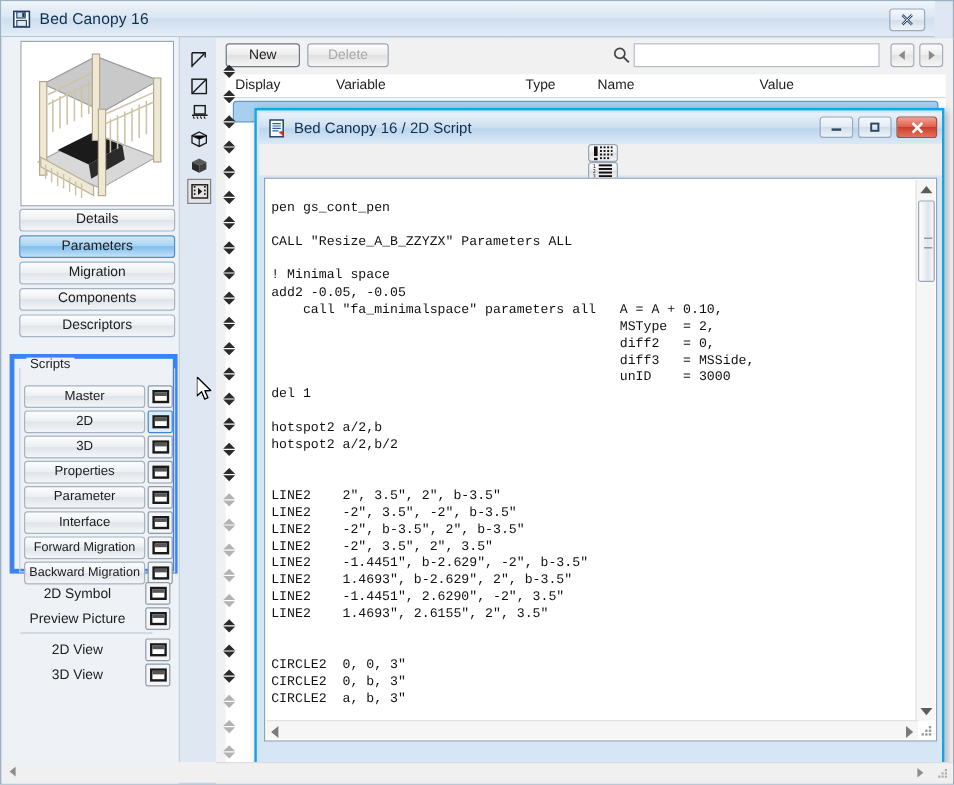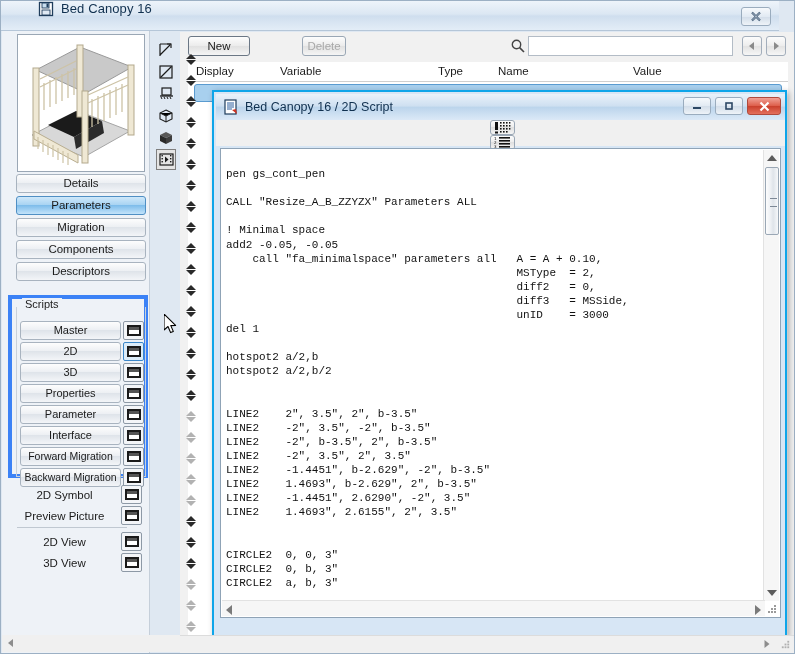--- a/index.html
+++ b/index.html
@@ -19,21 +19,21 @@
     background: #dfe8f2;
     border: 1px solid #9cb0c4;
   }
 
   
   .titlebar {
     position: absolute; left: 0; top: 0;
     width: 778px; height: 30px;
     background: linear-gradient(to bottom,#eef4fa 0%,#dbe7f3 45%,#cfdeee 52%,#e3edf7 100%);
     border-bottom: 1px solid #b5c6d8;
-    display: flex;  padding-left: 28px;
+    display: flex; align-items: center;
   }
   .title-icon {
     margin-left: 9px; margin-right: 7px;
     width: 16px; height: 16px; position: relative;
   }
   .title-text {
     font-size: 13px; color: #10304f;
     letter-spacing: .1px;
   }
   .win-close {
@@ -167,21 +167,21 @@
     position: absolute; left: 0; top: 0; width: 614px; height: 28px;
   }
   .tb-btn {
     position: absolute; top: 4px; height: 20px;
     border: 1px solid #9aa7b5; border-radius: 3px;
     background: linear-gradient(to bottom,#fdfdfd 0%,#ececec 48%,#e0e0e0 50%,#f5f5f5 100%);
     font-family: "Liberation Sans", sans-serif; font-size: 11.5px;
     color: #1b1b1b; text-align: center; line-height: 18px; padding: 0;
   }
   .tb-btn.new { left: 8px; width: 62px; border-color: #6b7785; }
-  .tb-btn.del { left: 76px; width: 44px; color: #a8a8a8; margin-left: 46px; }
+  .tb-btn.del { left: 76px; width: 68px; color: #a8a8a8; }
   .search-wrap { position: absolute; left: 330px; top: 4px; width: 278px; height: 20px; }
   .search-icon {
     position: absolute; left: 0; top: 2px;
     width: 16px; height: 16px;
   }
   .search-input {
     position: absolute; left: 18px; top: 0;
     width: 205px; height: 20px;
     border: 1px solid #b3bcc6; background: #fff;
     font-family: "Liberation Sans", sans-serif; font-size: 11.5px;

